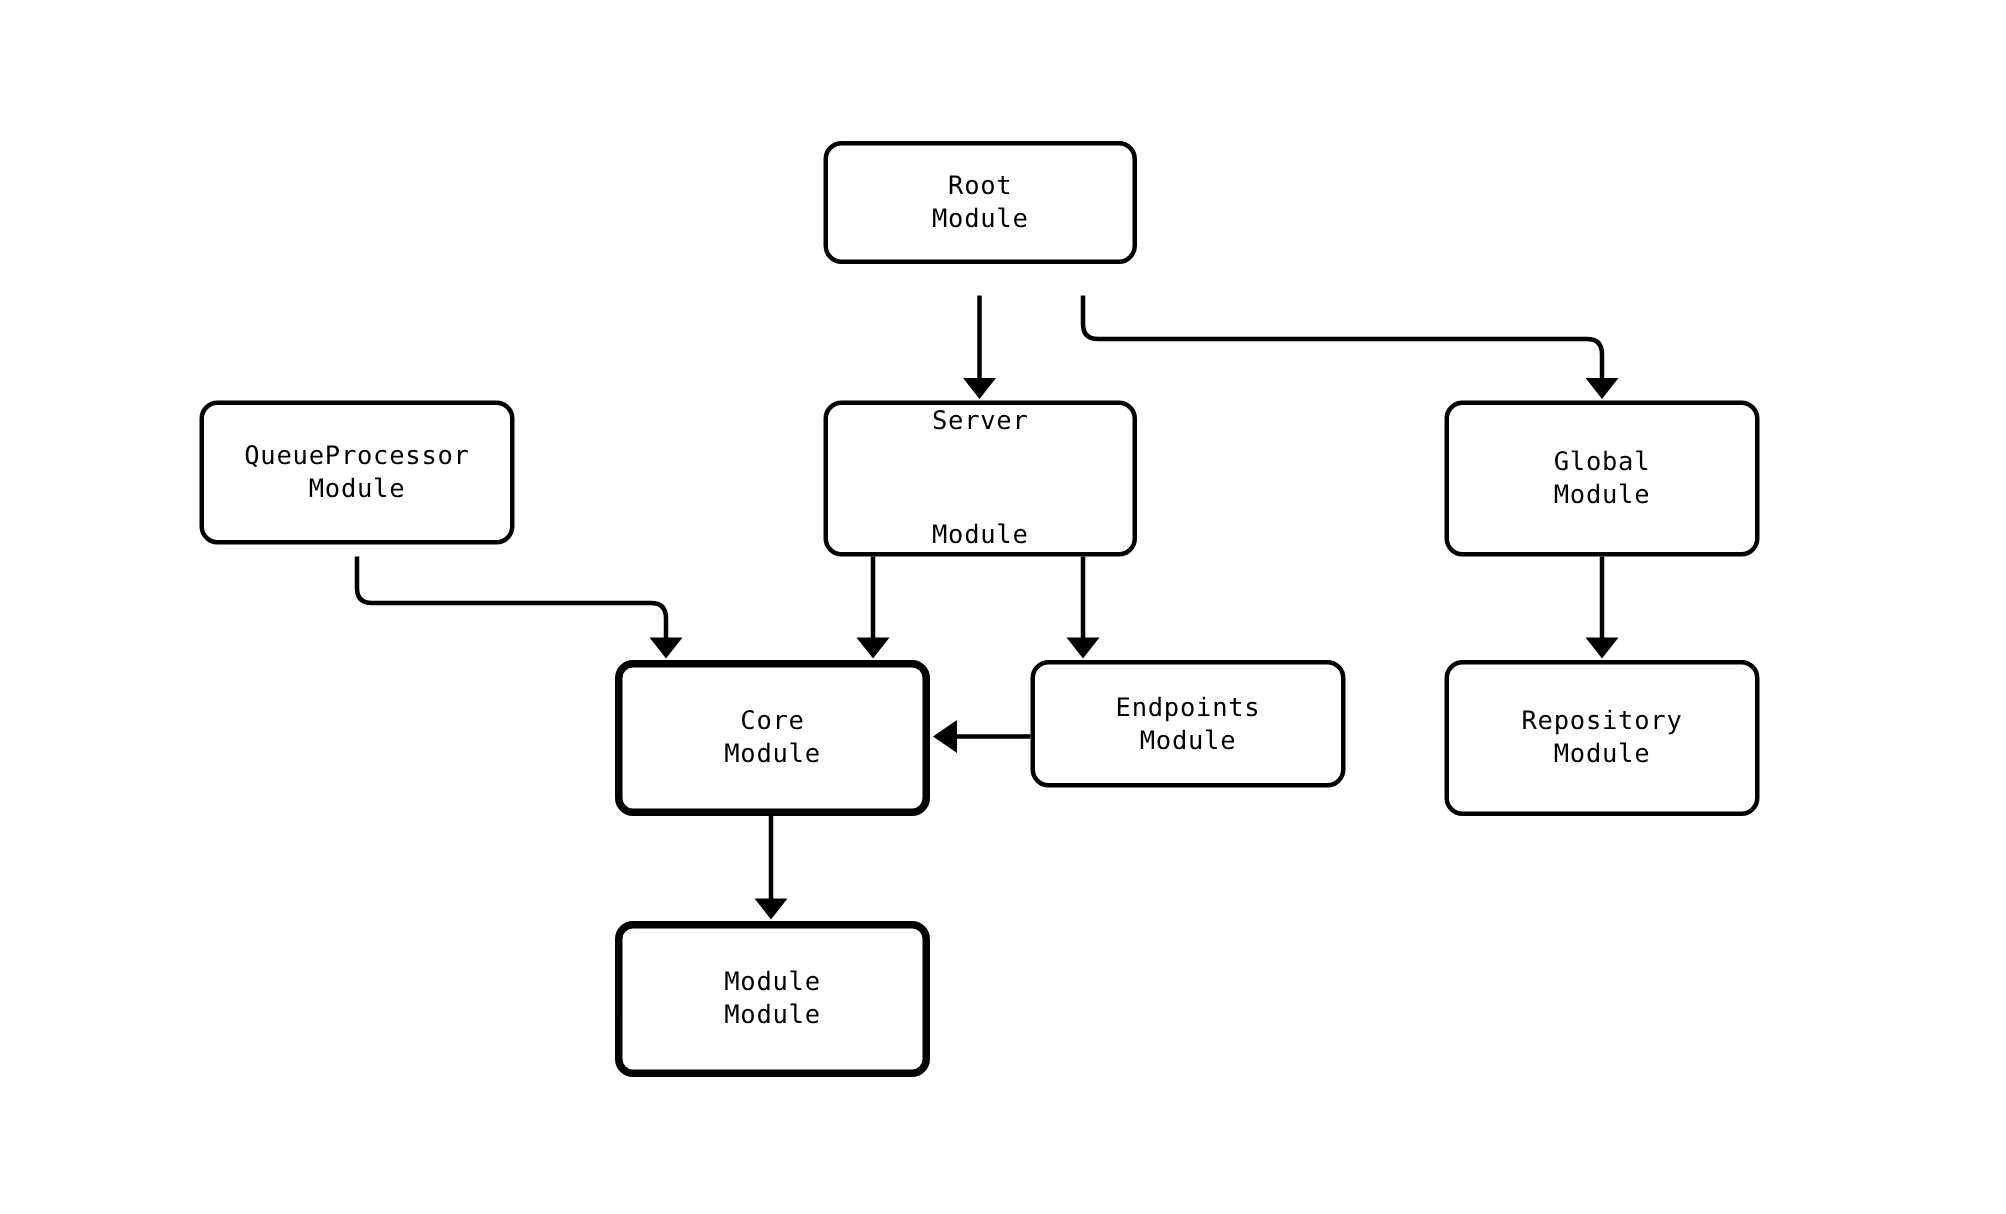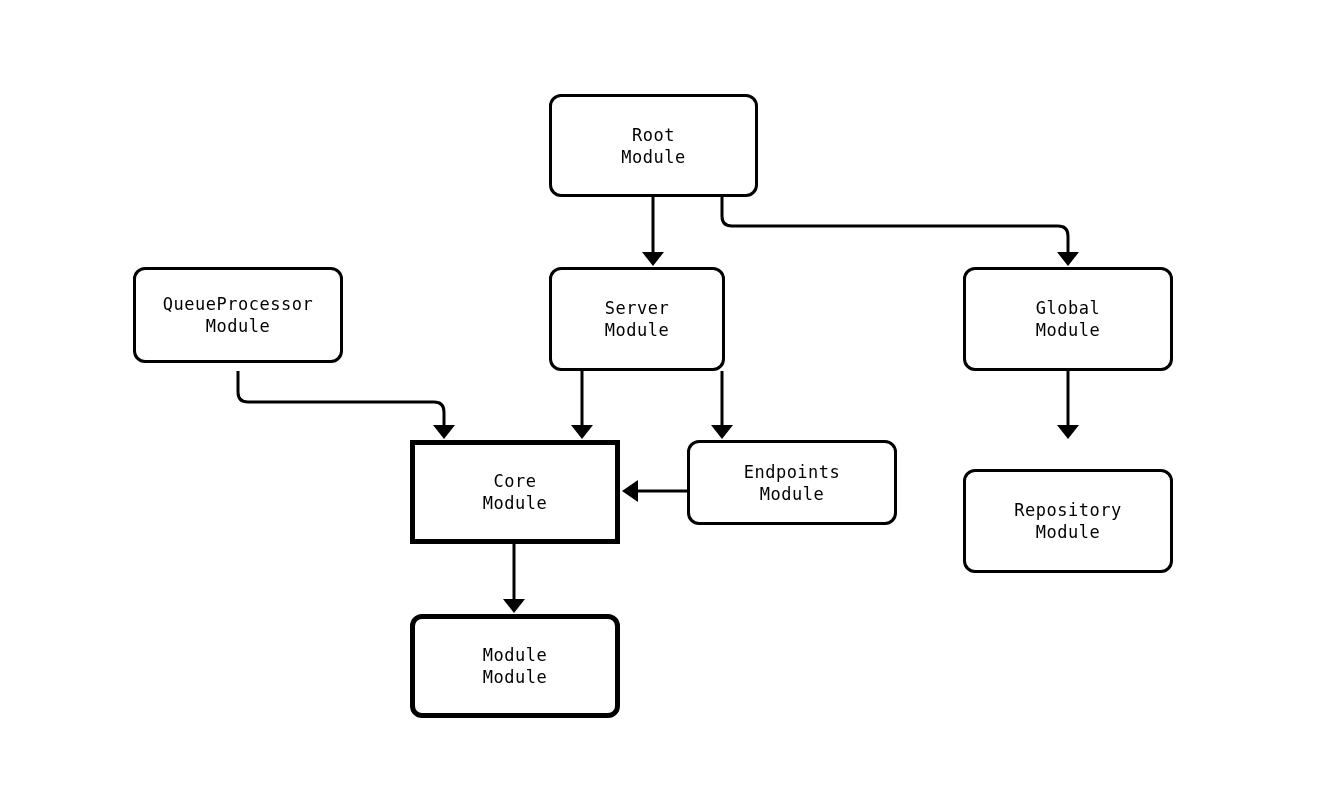--- a/index.html
+++ b/index.html
@@ -62,45 +62,45 @@
       <path d="M 722 439 L 711 425 L 733 425 Z" fill="#000000"></path>
       <path d="M 1068 371 L 1068 428" fill="none" stroke="#000000" stroke-width="3" stroke-linecap="butt" stroke-linejoin="round"></path>
       <path d="M 1068 439 L 1057 425 L 1079 425 Z" fill="#000000"></path>
       <path d="M 687 491 L 636 491" fill="none" stroke="#000000" stroke-width="3" stroke-linecap="butt" stroke-linejoin="round"></path>
       <path d="M 622 491 L 638 480 L 638 502 Z" fill="#000000"></path>
       <path d="M 514 544 L 514 602" fill="none" stroke="#000000" stroke-width="3" stroke-linecap="butt" stroke-linejoin="round"></path>
       <path d="M 514 613 L 503 599 L 525 599 Z" fill="#000000"></path>
     </svg>
 
   <div class="node-layer">
-      <div class="node" style="left: 549px; top: 94px; width: 209px; height: 103px; border-width: 3px; border-radius: 12px; border-color: rgb(0, 0, 0); background: rgb(255, 255, 255);">
+      <div class="node" style="left: 549px; top: 94px; width: 209px; height: 82px; border-width: 3px; border-radius: 12px; border-color: rgb(0, 0, 0); background: rgb(255, 255, 255);">
         <div class="node-label">Root</div>
         <div class="node-label">Module</div>
       </div>
       <div class="node" style="left: 133px; top: 267px; width: 210px; height: 96px; border-width: 3px; border-radius: 12px; border-color: rgb(0, 0, 0); background: rgb(255, 255, 255);">
         <div class="node-label">QueueProcessor</div>
         <div class="node-label">Module</div>
       </div>
-      <div class="node" style="left: 549px; top: 267px; width: 176px; height: 104px; border-width: 3px; border-radius: 12px; border-color: rgb(0, 0, 0); background: rgb(255, 255, 255);">
+      <div class="node" style="left: 549px; top: 267px; width: 209px; height: 104px; border-width: 3px; border-radius: 12px; border-color: rgb(0, 0, 0); background: rgb(255, 255, 255); justify-content: space-between;">
         <div class="node-label">Server</div>
         <div class="node-label">Module</div>
       </div>
       <div class="node" style="left: 963px; top: 267px; width: 210px; height: 104px; border-width: 3px; border-radius: 12px; border-color: rgb(0, 0, 0); background: rgb(255, 255, 255);">
         <div class="node-label">Global</div>
         <div class="node-label">Module</div>
       </div>
-      <div class="node" style="left: 410px; top: 440px; width: 210px; height: 104px; border-width: 5px; border-radius: 0; border-color: rgb(0, 0, 0); background: rgb(255, 255, 255);">
+      <div class="node" style="left: 410px; top: 440px; width: 210px; height: 104px; border-width: 5px; border-radius: 12px; border-color: rgb(0, 0, 0); background: rgb(255, 255, 255);">
         <div class="node-label">Core</div>
         <div class="node-label">Module</div>
       </div>
       <div class="node" style="left: 687px; top: 440px; width: 210px; height: 85px; border-width: 3px; border-radius: 12px; border-color: rgb(0, 0, 0); background: rgb(255, 255, 255);">
         <div class="node-label">Endpoints</div>
         <div class="node-label">Module</div>
       </div>
-      <div class="node" style="left: 963px; top: 440px; width: 210px; height: 104px; border-width: 3px; border-radius: 12px; border-color: rgb(0, 0, 0); background: rgb(255, 255, 255); margin-top: 29px;">
+      <div class="node" style="left: 963px; top: 440px; width: 210px; height: 104px; border-width: 3px; border-radius: 12px; border-color: rgb(0, 0, 0); background: rgb(255, 255, 255);">
         <div class="node-label">Repository</div>
         <div class="node-label">Module</div>
       </div>
       <div class="node" style="left: 410px; top: 614px; width: 210px; height: 104px; border-width: 5px; border-radius: 12px; border-color: rgb(0, 0, 0); background: rgb(255, 255, 255);">
         <div class="node-label">Module</div>
         <div class="node-label">Module</div>
       </div>
     </div>
 
 </div>

